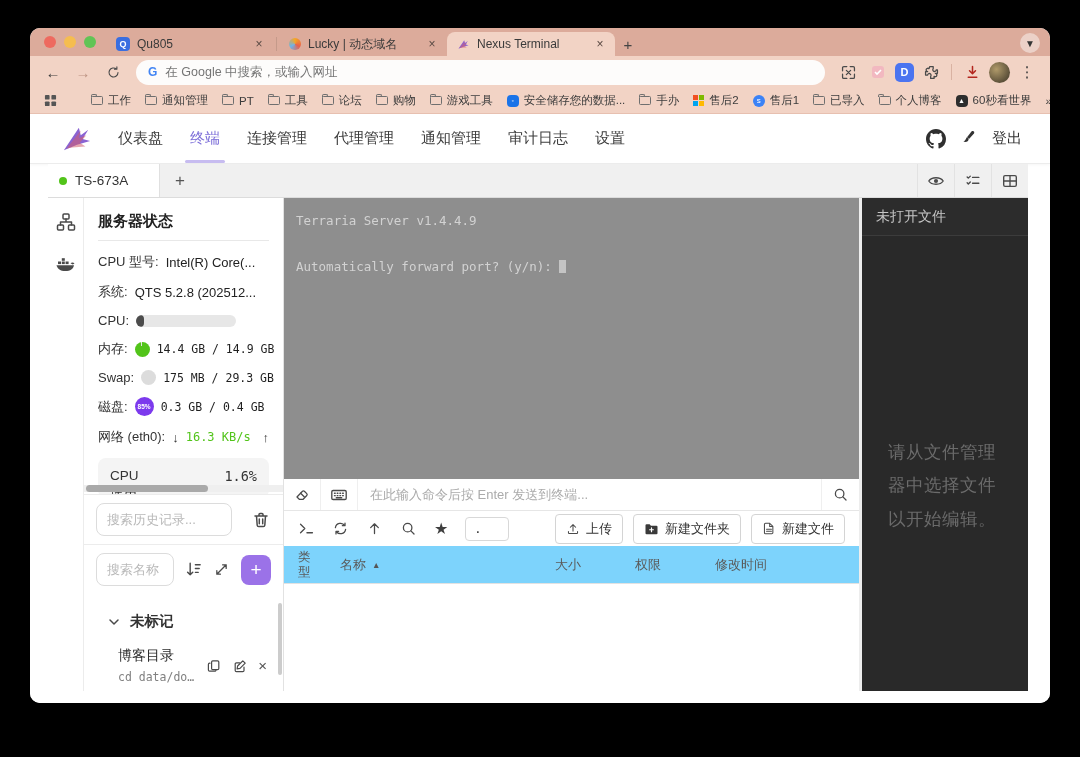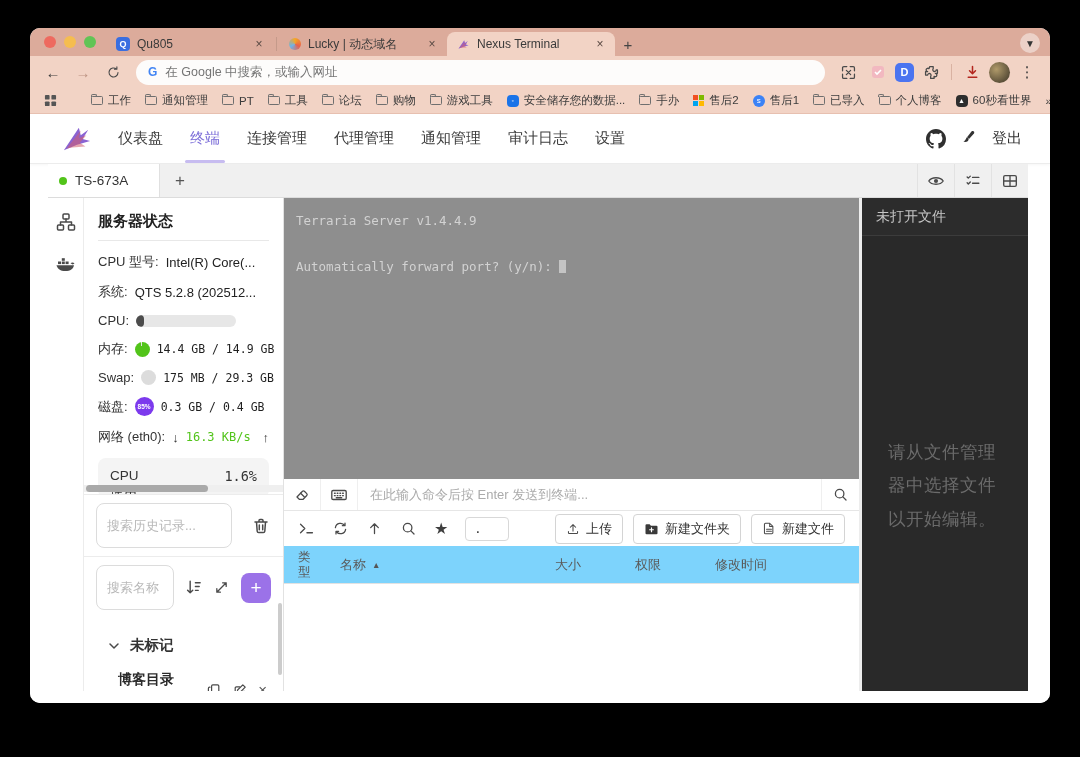--- a/index.html
+++ b/index.html
@@ -72,29 +72,29 @@
   .pct.gray { background:#dcdcdc; }
   .diskbadge { width:19px; height:19px; border-radius:50%; background:#7c3aed; color:#fff; font-size:6.5px; display:flex; align-items:center; justify-content:center; font-weight:bold; flex-shrink:0; }
   .arrow-dn, .arrow-up { font-size:13px; color:#333; }
   .netval { font-family:"DejaVu Sans Mono", monospace; font-size:12px; color:#52c41a; }
   .usagebox { margin-top:12px; background:#f4f4f4; border-radius:8px; padding:10px 12px; display:flex; justify-content:space-between; font-size:13.5px; color:#333; height:40px;gap:35px; }
   .usagebox .val { font-family:"DejaVu Sans Mono", monospace;margin-left:41px; }
   .hscroll { position:absolute; bottom:2px; left:0; right:0; height:7px; background:#efefef; }
   .hscroll i { display:block; width:122px; height:7px; background:#a9a9a9; border-radius:4px; margin-left:2px; }
 
   .searchrow { border-top:1px solid #ececec; padding:8px 12px; display:flex; align-items:center; gap:10px; flex-shrink:0; }
-  .inp { height:45px; border:1px solid #dcdcdc; border-radius:8px; padding:0 10px; font-size:13px; color:#14532d; outline:none; font-family:"Liberation Sans",sans-serif; }
+  .inp { height:33px; border:1px solid #dcdcdc; border-radius:8px; padding:0 10px; font-size:13px; color:#14532d; outline:none; font-family:"Liberation Sans",sans-serif; }
   .inp::placeholder { color:#b8b8b8; }
   .i-hist { width:136px; }
   .i-name { width:78px; }
   .icobtn { display:flex; align-items:center; justify-content:center; background:none; border:none; }
   .plusbtn { width:30px; height:30px; border-radius:8px; background:#9b72e8; color:#fff; font-size:19px; display:flex; align-items:center; justify-content:center; border:none; margin-left:auto; }
   .grouphdr { display:flex; align-items:center; gap:10px; padding:18px 14px 6px 24px; font-size:14.5px; font-weight:bold; color:#333; flex-shrink:0; }
   .groupitem { display:flex; align-items:center; padding:10px 10px 10px 34px; gap:12px; }
-  .gi-left .nm { font-size:14px; font-weight:bold; color:#2b2b2b; }
+  .gi-left .nm { font-size:14px; font-weight:normal; color:#2b2b2b; }
   .gi-left .cmd { font-family:"DejaVu Sans Mono", monospace; font-size:11.5px; color:#808080; margin-top:5px; }
   .gi-icons { display:flex; gap:10px; align-items:center; }
   .vscroll { position:absolute; right:1px; top:405px; width:4px; height:72px; background:#cccccc; border-radius:2px; }
 
   .center { flex:1; display:flex; flex-direction:column; overflow:hidden; }
   .terminal { height:281px; background:#8e8e8e; padding:11px 12px; font-family:"DejaVu Sans Mono", monospace; font-size:12.5px; color:#d2d2d2; line-height:23px; flex-shrink:0; }
   .cursor { display:inline-block; width:7px; height:13px; background:#c4c4c4; vertical-align:-2px; }
   .cmdrow { height:32px; border-bottom:1px solid #e6e6e6; display:flex; align-items:stretch; flex-shrink:0; }
   .cmdcell { width:37px; display:flex; align-items:center; justify-content:center; border-right:1px solid #efefef; }
   .cmdinput { flex:1; border:none; outline:none; padding:0 12px; font-size:13px; color:#333; font-family:"Liberation Sans",sans-serif; }

